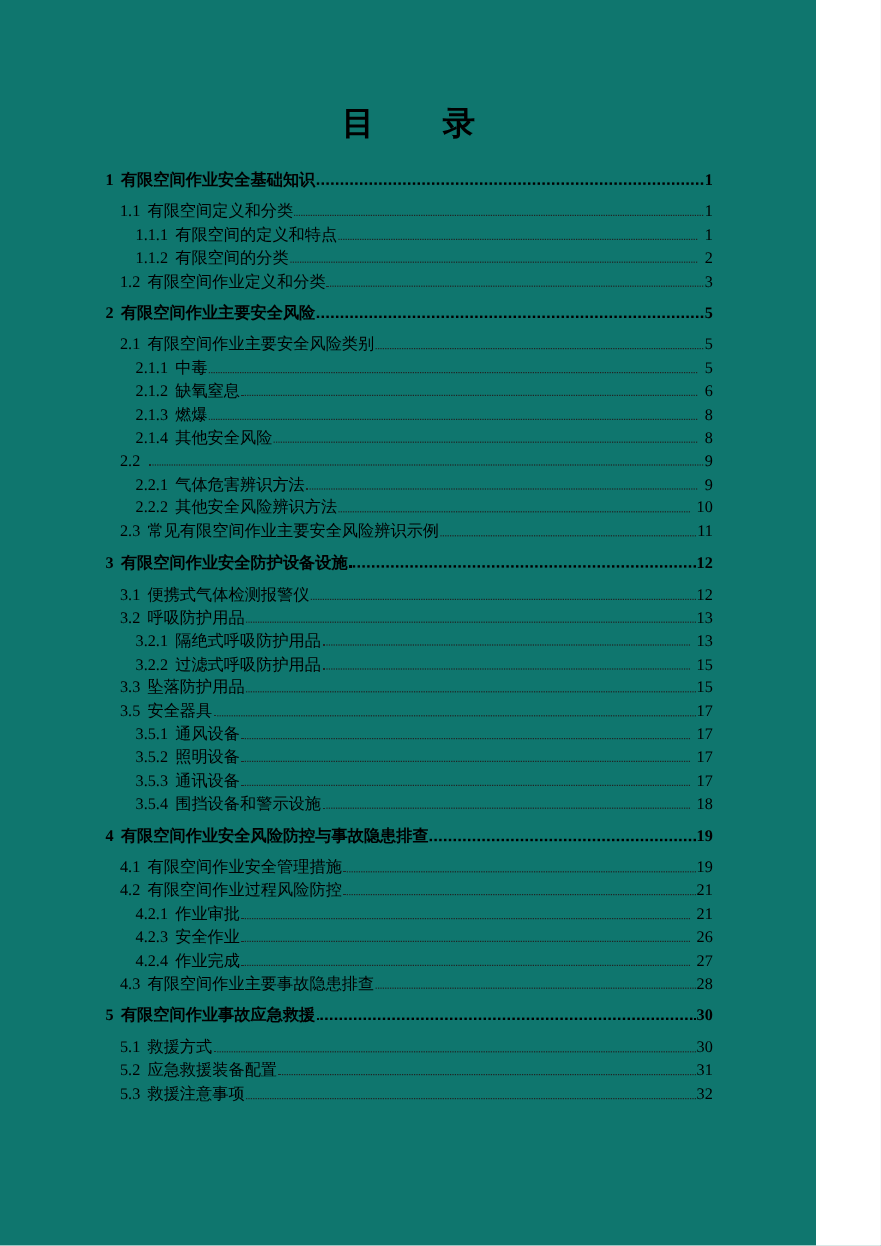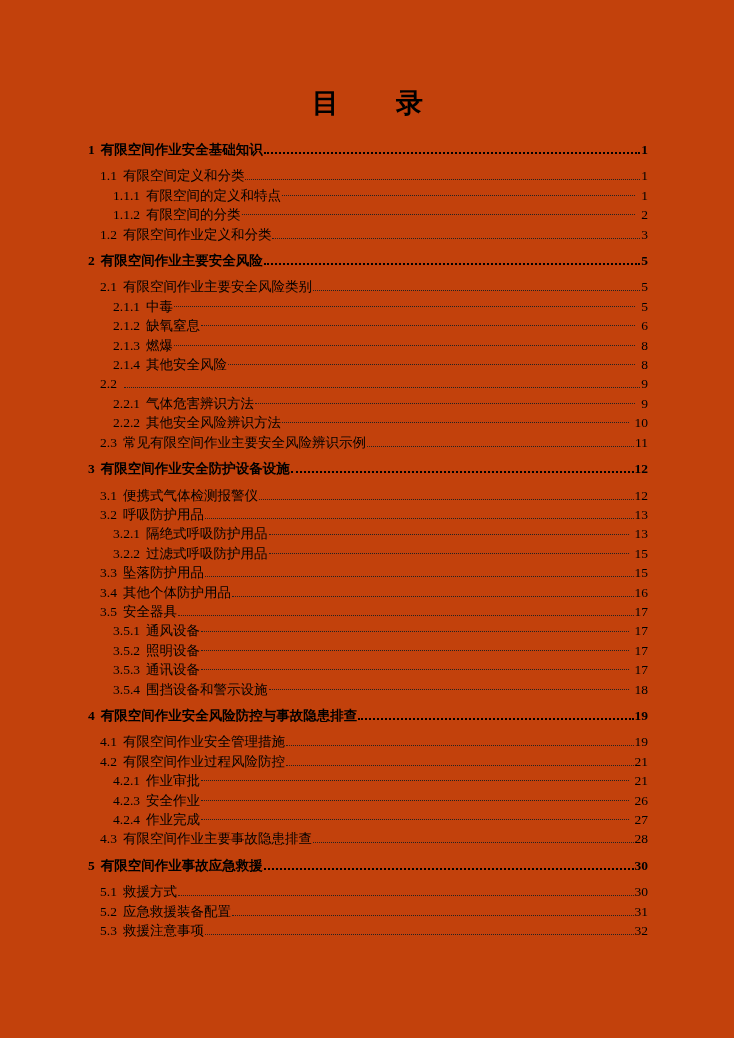--- a/index.html
+++ b/index.html
@@ -9,24 +9,24 @@
   }
   body {
     font-family: "Liberation Serif", "DejaVu Serif", serif;
     color: #000000;
     width: 734px;
     height: 1038px;
     overflow: hidden;
   }
   .page {
     box-sizing: border-box;
-    width: 734px;
+    width: 680px;
     height: 1038px;
     padding: 86px 86px 40px 88px;
-    background: #c2410c;
+    background: #0f766e;
   }
   .doc-title {
     text-align: center;
     font-size: 27px;
     font-weight: bold;
     letter-spacing: 1px;
     white-space: pre;
     margin: 0 0 20px 0;
     line-height: 34px;
   }
@@ -58,21 +58,21 @@
   }
   .row.l1 {
     font-weight: bold;
     margin-top: 7px;
     margin-bottom: 7px;
   }
   .row.l1 .leader {
     border-bottom: 2px dotted #000000;
   }
   .row.l2 { padding-left: 12px; }
-  .row.l3 { padding-left: 25px; align-items: center; }
+  .row.l3 { padding-left: 25px; }
   .row.l3 .pagenum { margin-left: 5px; }
 </style>
 </head>
 <body>
 
 <div class="page">
   <h1 class="doc-title">目　　录</h1>
 
   <div class="toc-list">
       <div class="row l1">
@@ -194,26 +194,20 @@
     <span class="leader"></span>
     <span class="pagenum">15</span>
   </div>
       <div class="row l2">
     <span class="num">3.3</span>
     <span class="title">坠落防护用品</span>
     <span class="leader"></span>
     <span class="pagenum">15</span>
   </div>
       <div class="row l2">
-    <span class="num">3.4</span>
-    <span class="title">其他个体防护用品</span>
-    <span class="leader"></span>
-    <span class="pagenum">16</span>
-  </div>
-      <div class="row l2">
     <span class="num">3.5</span>
     <span class="title">安全器具</span>
     <span class="leader"></span>
     <span class="pagenum">17</span>
   </div>
       <div class="row l3">
     <span class="num">3.5.1</span>
     <span class="title">通风设备</span>
     <span class="leader"></span>
     <span class="pagenum">17</span>

